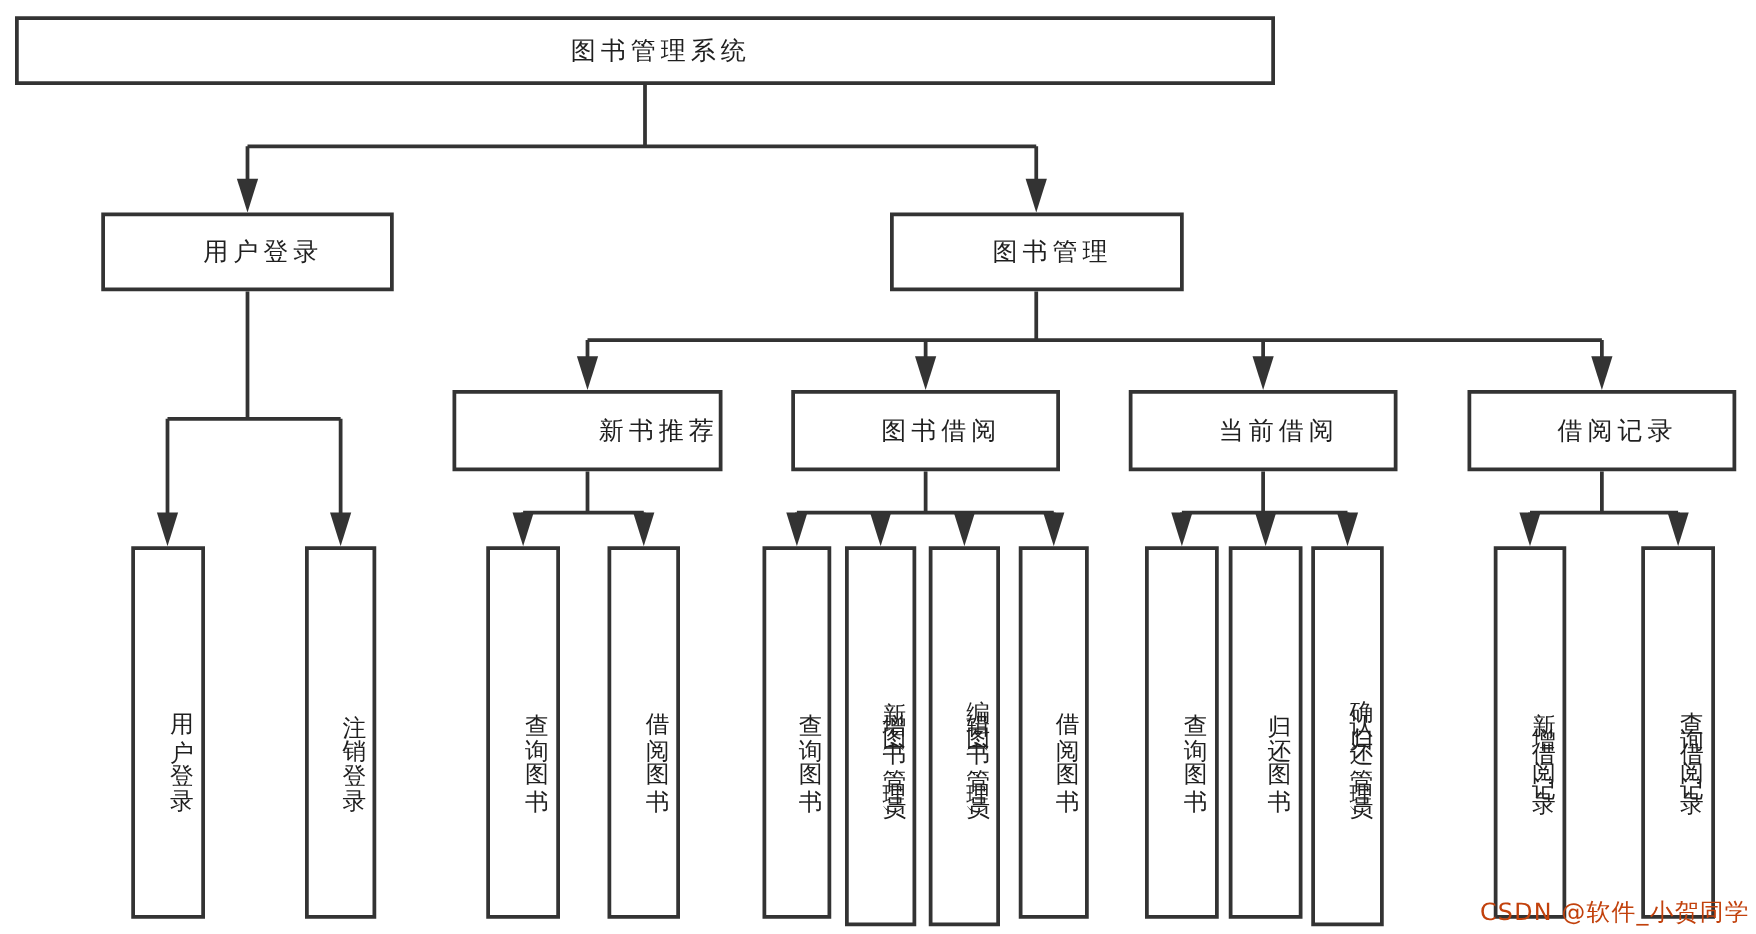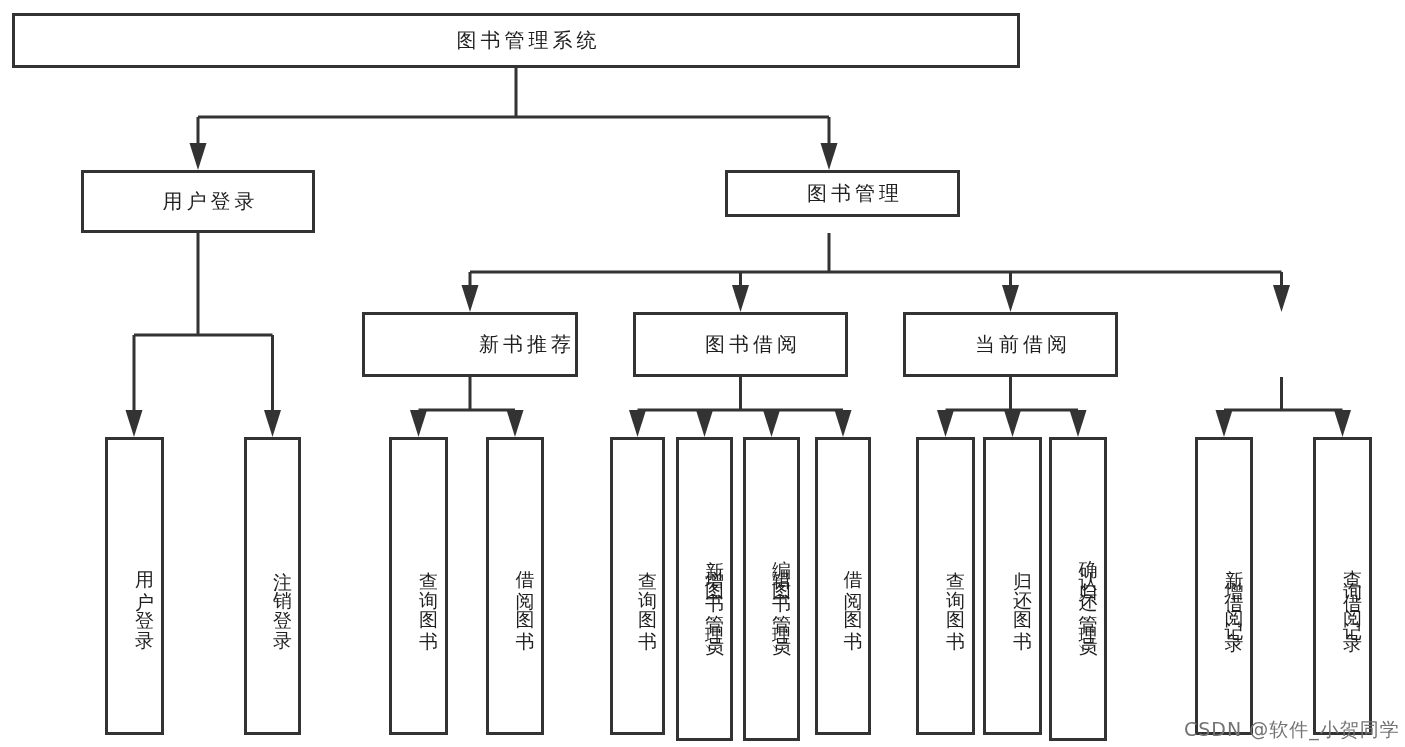--- a/index.html
+++ b/index.html
@@ -30,21 +30,21 @@
     color:#1f1f1f;
     line-height:1;
   }
   .v4 span{letter-spacing:20px;margin-top:20px;}
   .v6 span{letter-spacing:13px;margin-top:13px;}
   .v9 span{letter-spacing:11px;margin-top:11px;}
   .watermark{
     position:absolute;
     left:1184px;top:717px;
     font-size:19px;
-    color:#737373;
+    color:#c2410c;
     letter-spacing:1px;
     white-space:nowrap;
     z-index:2;
   }
 </style>
 </head>
 <body>
 
 <div class="canvas">
 
@@ -88,32 +88,35 @@
     </g>
   </svg>
 
   <div class="box" style="left:12px;top:13px;width:1008px;height:55px;">
     <span class="h-label">图书管理系统</span>
   </div>
 
   <div class="box" style="left:81px;top:170px;width:234px;height:63px;">
     <span class="h-label">用户登录</span>
   </div>
-  <div class="box" style="left:712px;top:170px;width:235px;height:47px;margin-left:13px;">
+  <div class="box" style="left:712px;top:170px;width:235px;height:63px;">
     <span class="h-label">图书管理</span>
   </div>
 
   <div class="box" style="left:362px;top:312px;width:216px;height:65px;justify-content:flex-end;">
     <span class="h-label">新书推荐</span>
   </div>
   <div class="box" style="left:903px;top:312px;width:215px;height:65px;">
     <span class="h-label">当前借阅</span>
   </div>
   <div class="box" style="left:633px;top:312px;width:215px;height:65px;">
     <span class="h-label">图书借阅</span>
+  </div>
+  <div class="box" style="left:1174px;top:312px;width:215px;height:65px;">
+    <span class="h-label">借阅记录</span>
   </div>
 
   <div class="box leaf v4" style="left:105px;top:437px;width:59px;height:298px;">
     <span>用户登录</span>
   </div>
   <div class="box leaf v4" style="left:244px;top:437px;width:57px;height:298px;">
     <span>注销登录</span>
   </div>
 
   <div class="box leaf v4" style="left:389px;top:437px;width:59px;height:298px;">

